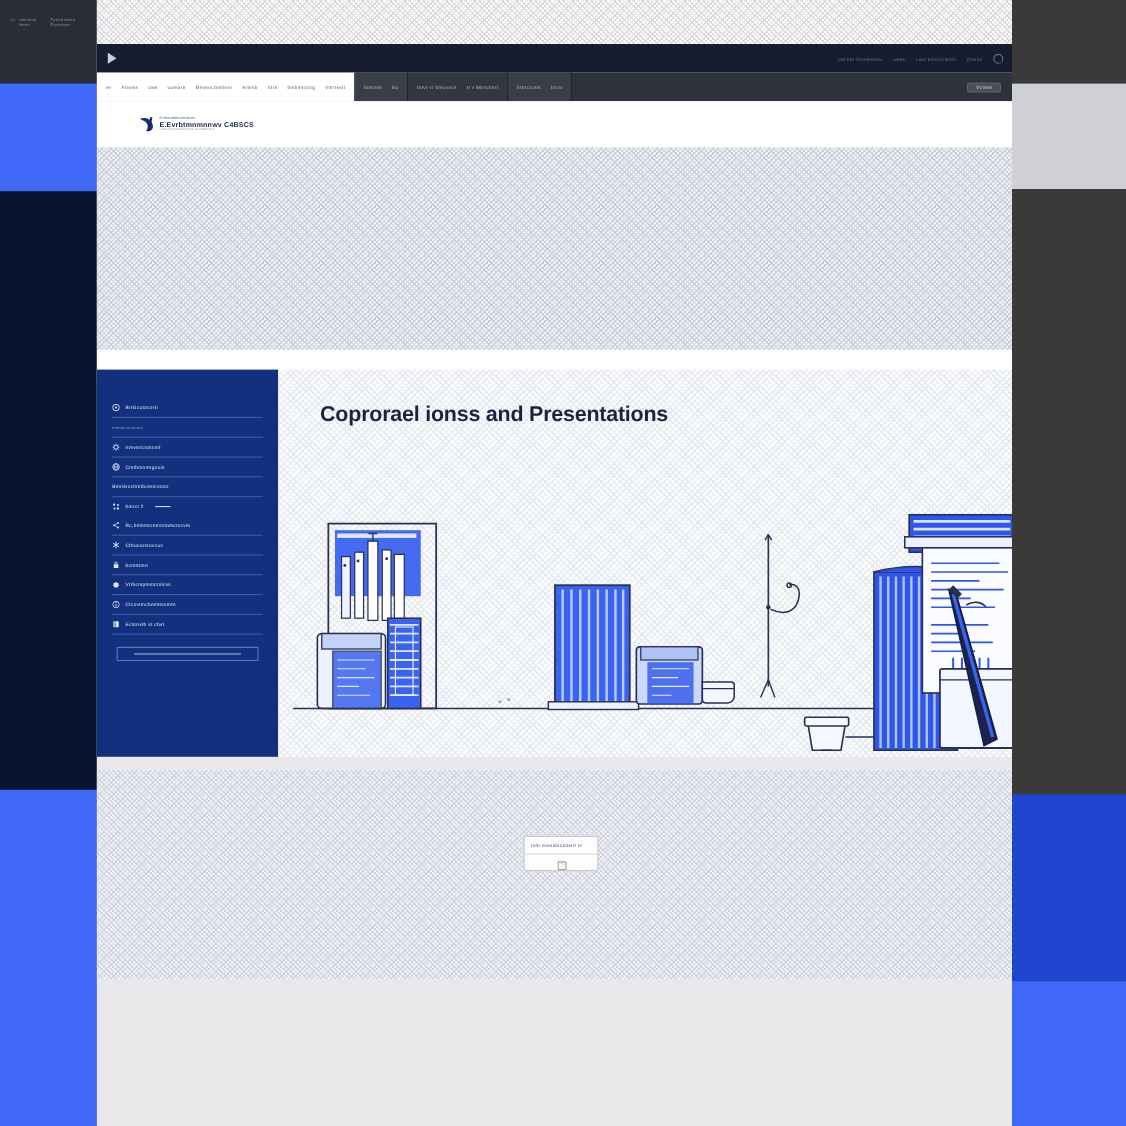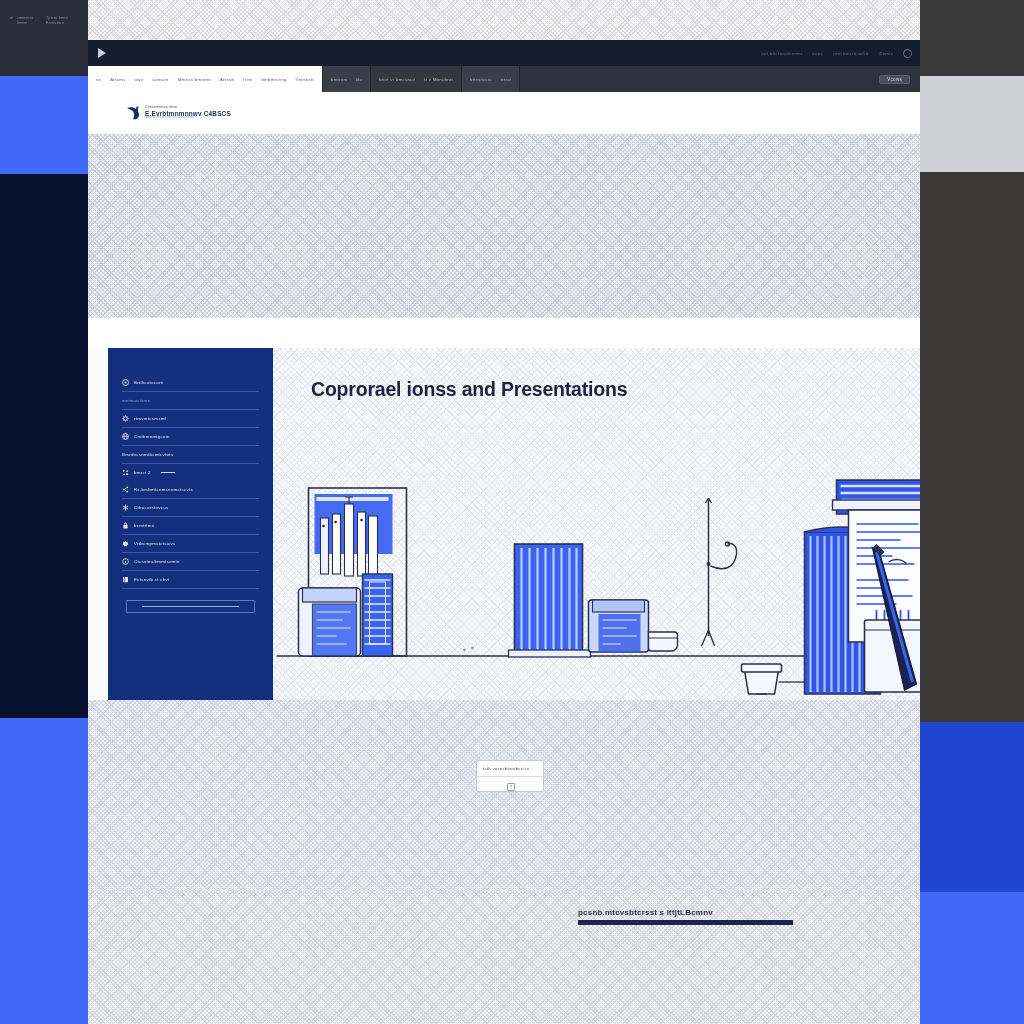--- a/index.html
+++ b/index.html
@@ -142,24 +142,23 @@
       repeating-linear-gradient(45deg, #ccd0dd 0 1px, transparent 1px 3px),
       repeating-linear-gradient(-45deg, #ccd0dd 0 1px, transparent 1px 3px);
   }
   #hero-gap {
     position: absolute; left: 0; top: 318px; width: 832px; height: 30px;
     background: #ffffff;
   }
 
   
   #main-card {
-    position: absolute; left: 0; top: 348px; width: 832px; height: 352px;
+    position: absolute; left: 0; top: 336px; width: 832px; height: 352px;
     display: flex;
     background: #fbfbfd;
-    padding-left: 20px;
   }
 
   
   #sidebar {
     width: 165px; flex: none;
     background: #12307d;
     padding: 26px 14px 0 14px;
     position: relative;
   }
   .side-row {
@@ -577,20 +576,14 @@
     <div id="mini-card">
       <div id="mini-card-top">
         <span id="mini-card-label">tsth vosnsbtotobsrt  tv</span>
       </div>
       <div id="mini-card-bot">
         <span id="mini-card-cursor">?</span>
       </div>
     </div>
   </div>
 
-  <div id="footer-band">
-    <div id="footer-text-wrap">
-      <div id="footer-text">pcsnb.mtcvsbtcrsst  s lttjtLBcmnv</div>
-      <div id="footer-rule"></div>
-    </div>
-  </div>
 
 </div>
 
 </body></html>

